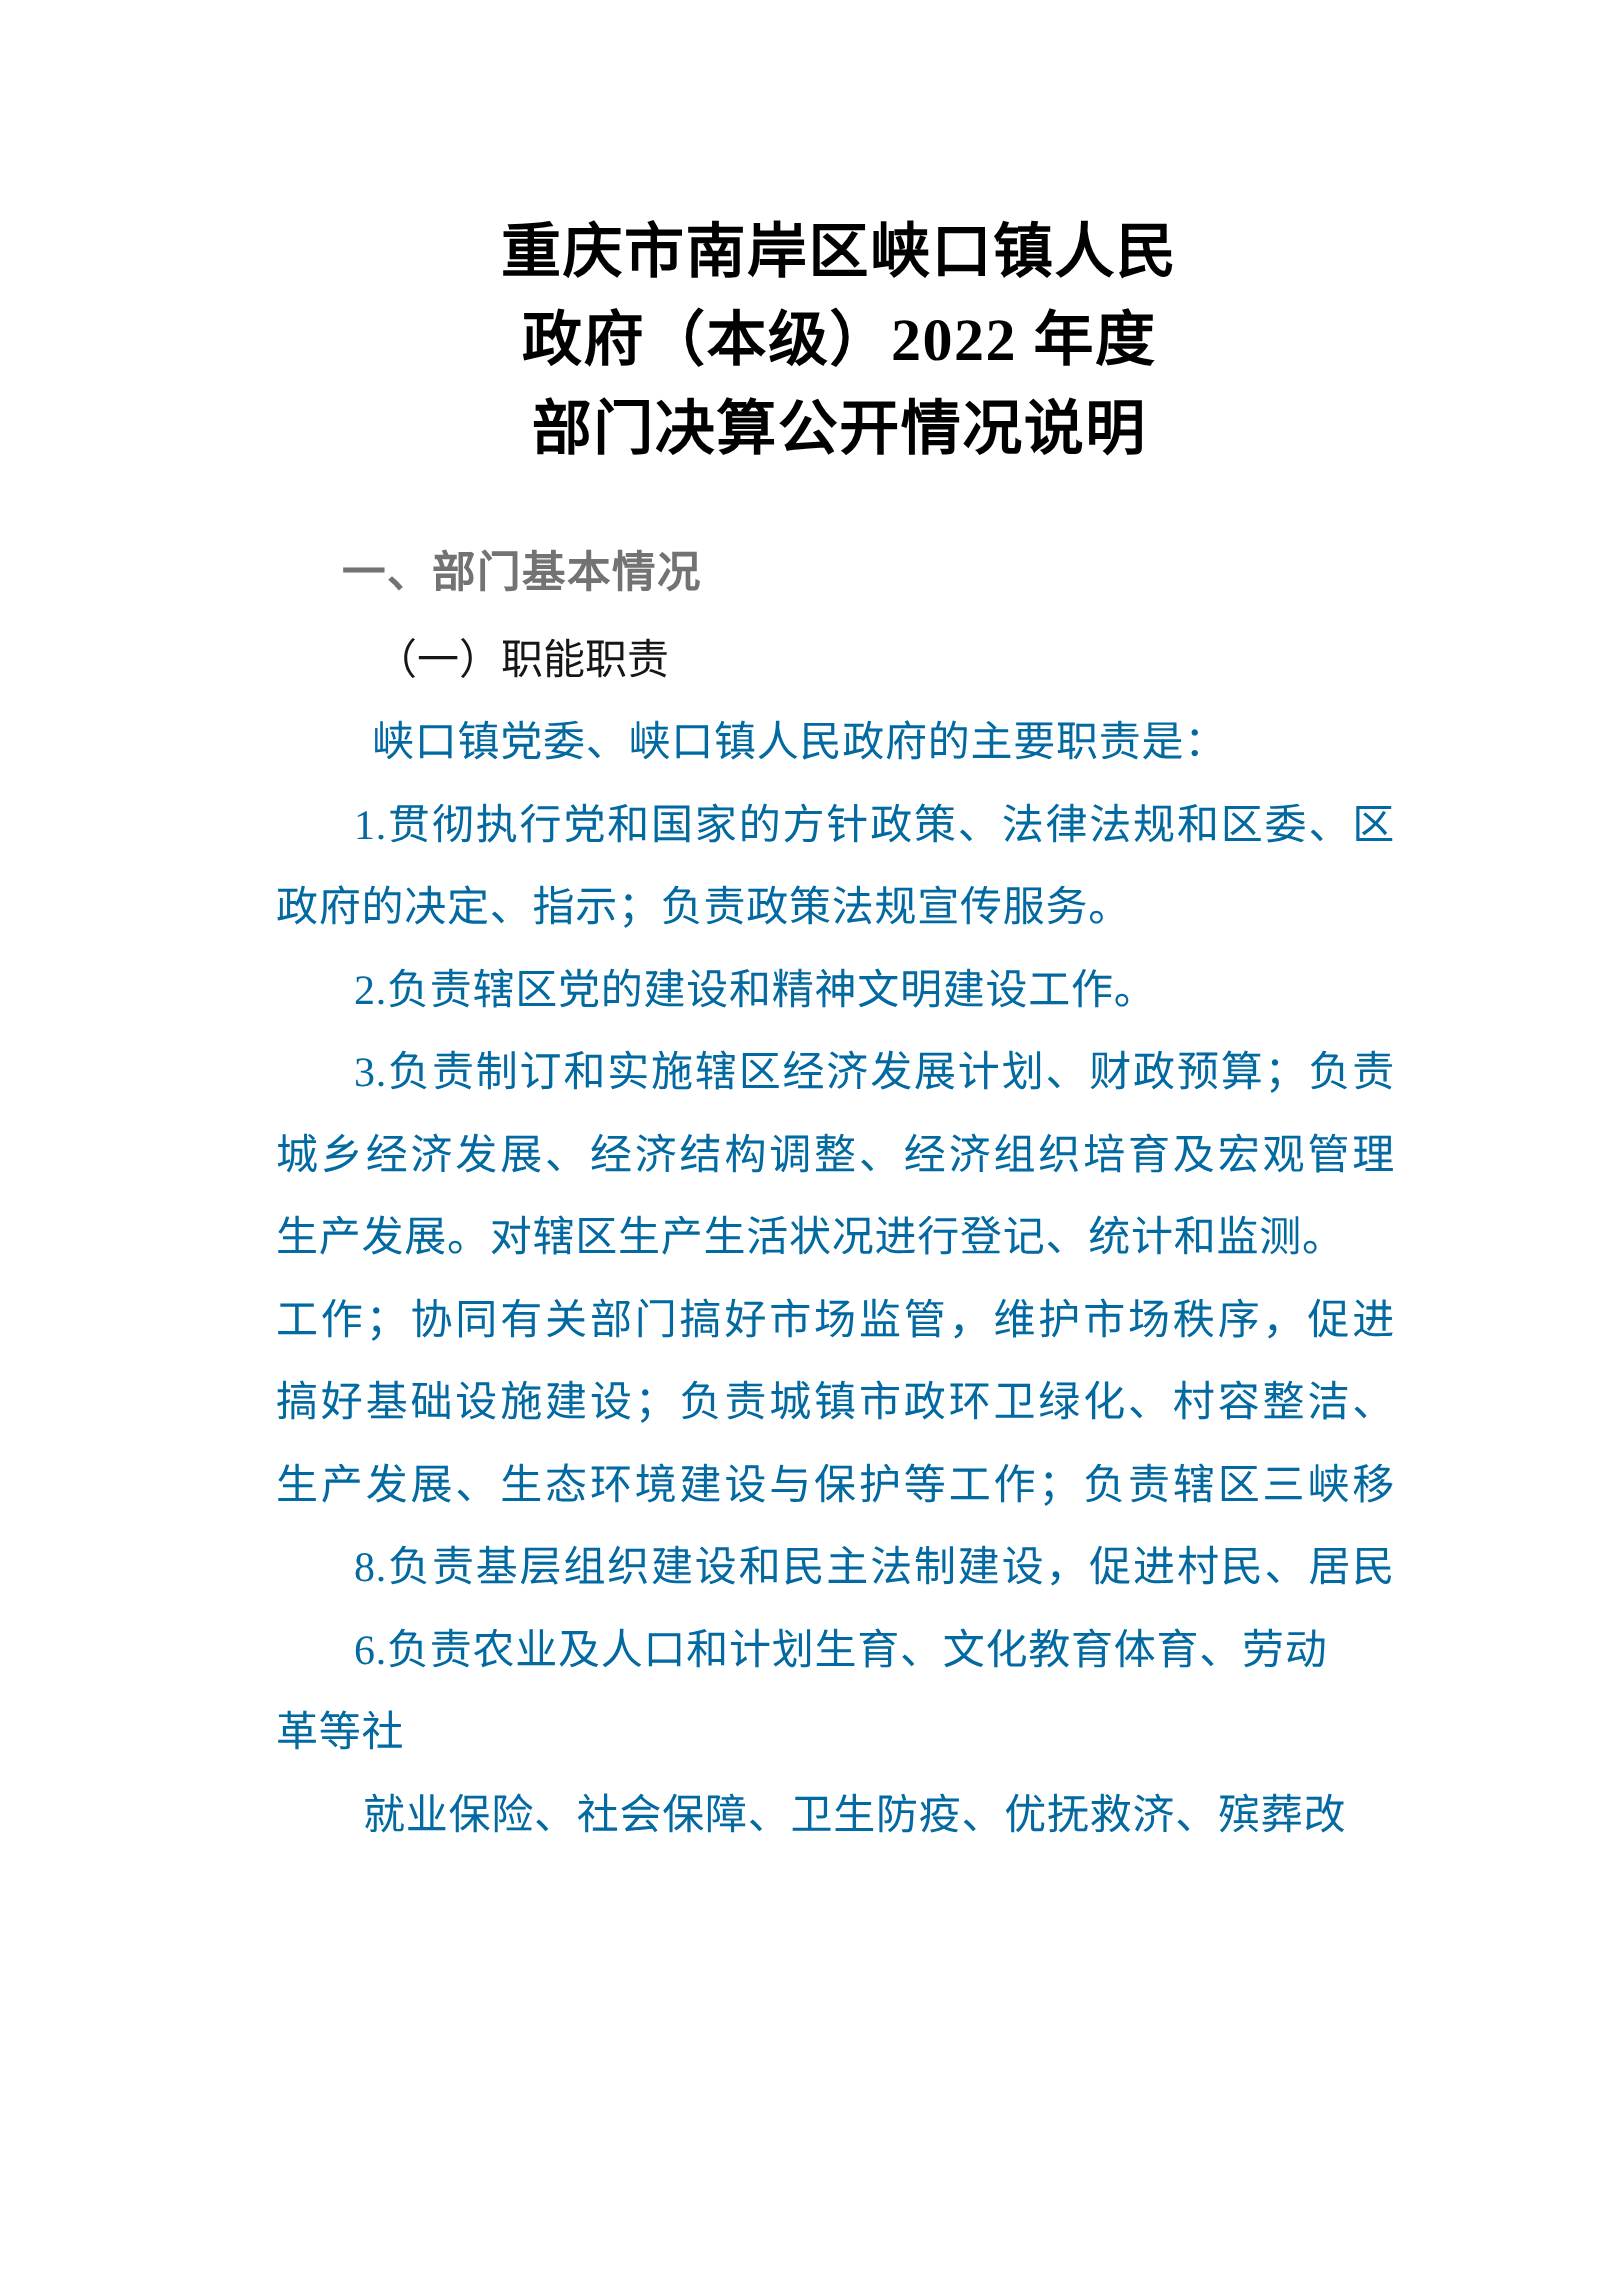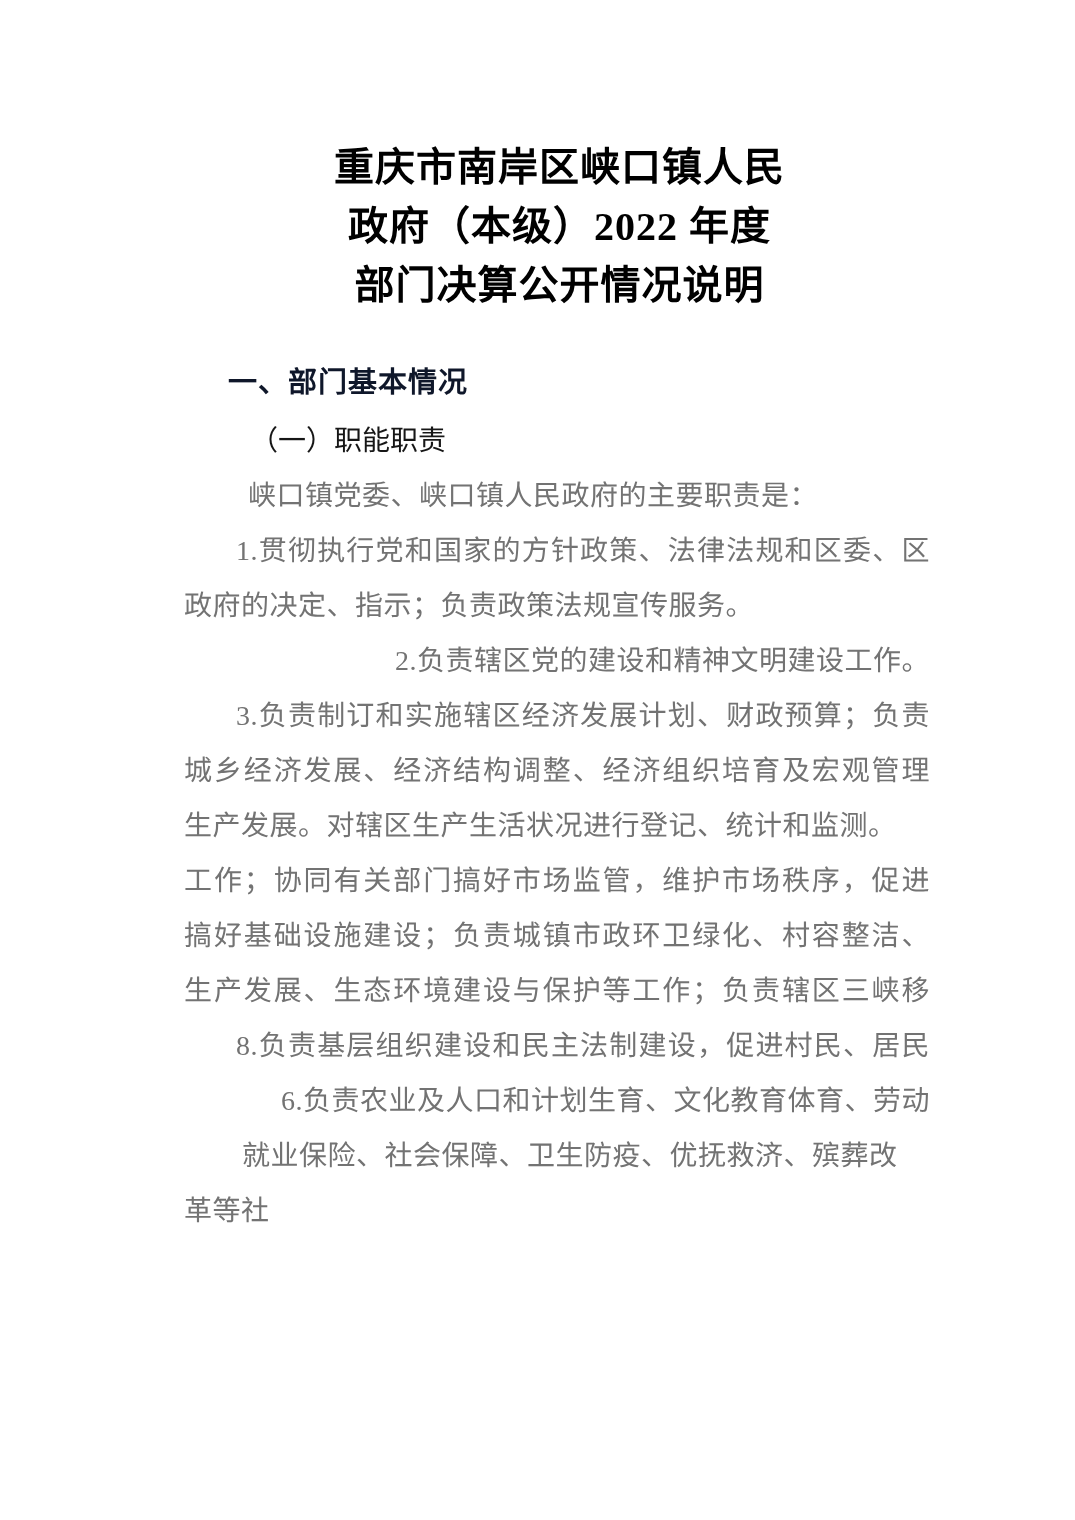--- a/index.html
+++ b/index.html
@@ -32,37 +32,37 @@
     margin-left: 162px;
   }
   .section-heading {
     margin-top: 46px;
     padding-left: 44px;
     font-family: "Liberation Sans", sans-serif;
     font-weight: bold;
     font-size: 29px;
     line-height: 42px;
     letter-spacing: 1px;
-    color: #0f172a;
+    color: #737373;
   }
   .sub-heading {
     margin-top: 10px;
     padding-left: 66px;
     font-size: 28px;
     line-height: 55px;
     color: #161616;
   }
   .line {
     font-size: 28px;
     line-height: 55px;
     letter-spacing: 0.5px;
-    color: #737373;
+    color: #0369a1;
   }
   .lead { padding-left: 64px; }
-  .indent { padding-left: 52px; text-align: right; }
+  .indent { padding-left: 52px; }
   .indent2 { padding-left: 58px; }
   .fill {
     text-align: justify;
     text-align-last: justify;
     text-justify: inter-character;
   }
 </style>
 </head>
 <body>
 
@@ -102,18 +102,18 @@
       <div class="line fill">搞好基础设施建设；负责城镇市政环卫绿化、村容整洁、</div>
       <div class="line fill">生产发展、生态环境建设与保护等工作；负责辖区三峡移</div>
     </div>
 
     <div>
       <div class="line indent fill">8.负责基层组织建设和民主法制建设，促进村民、居民</div>
     </div>
 
     <div>
       <div class="line indent">6.负责农业及人口和计划生育、文化教育体育、劳动</div>
+      <div class="line">革等社</div>
       <div class="line indent2">就业保险、社会保障、卫生防疫、优抚救济、殡葬改</div>
-      <div class="line">革等社</div>
     </div>
 
   </div>
 </div>
 
 </body></html>

